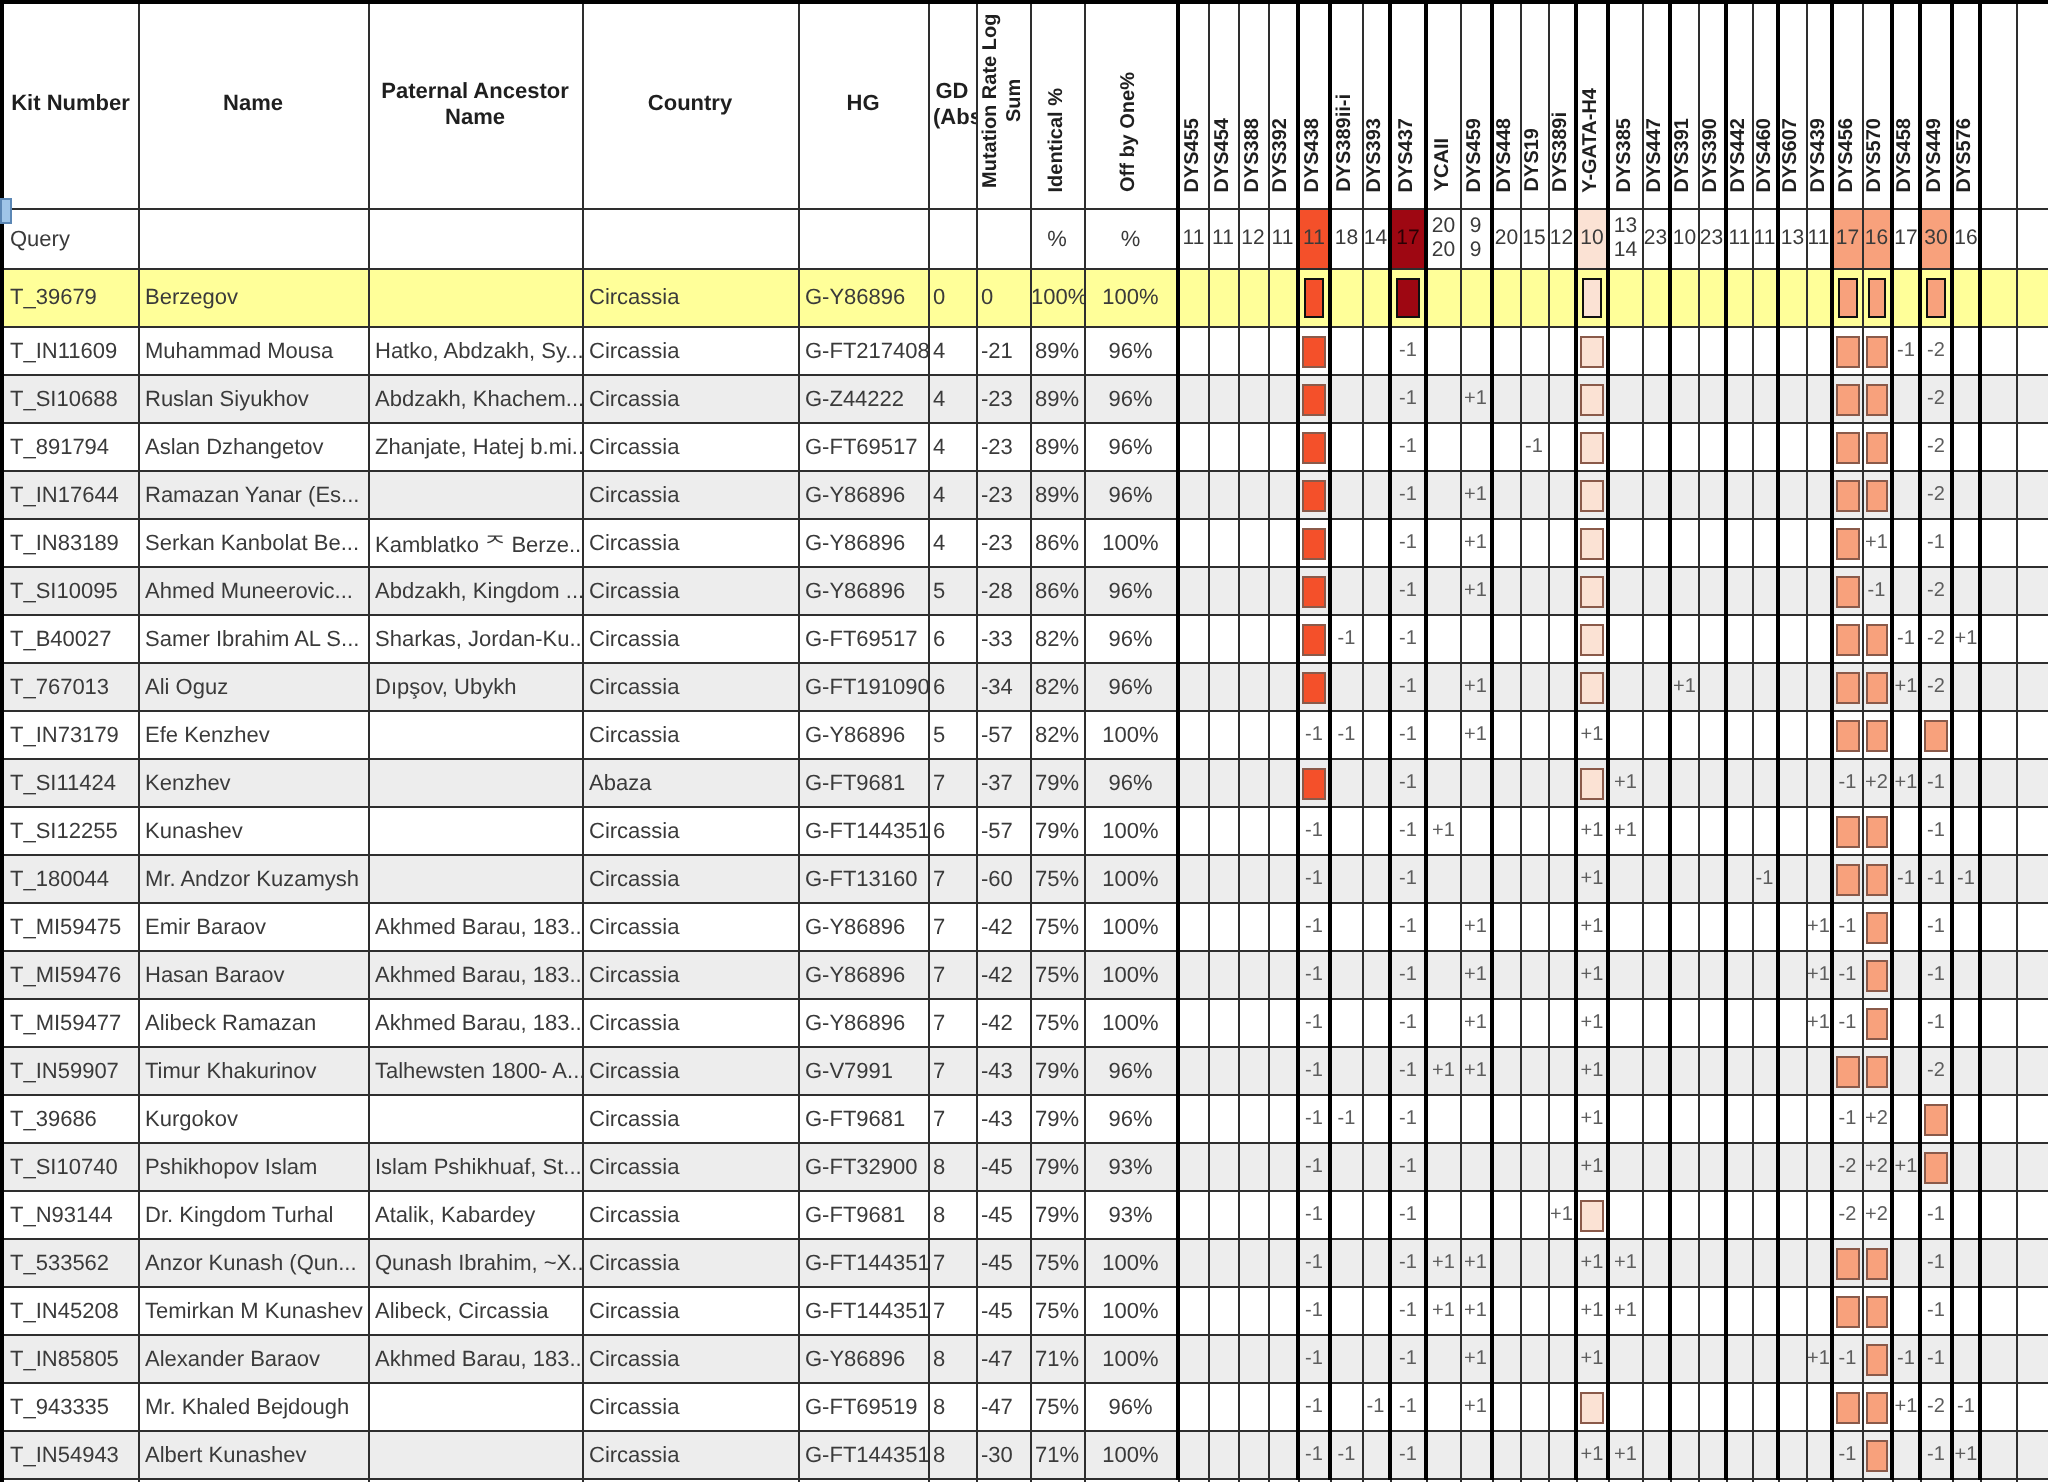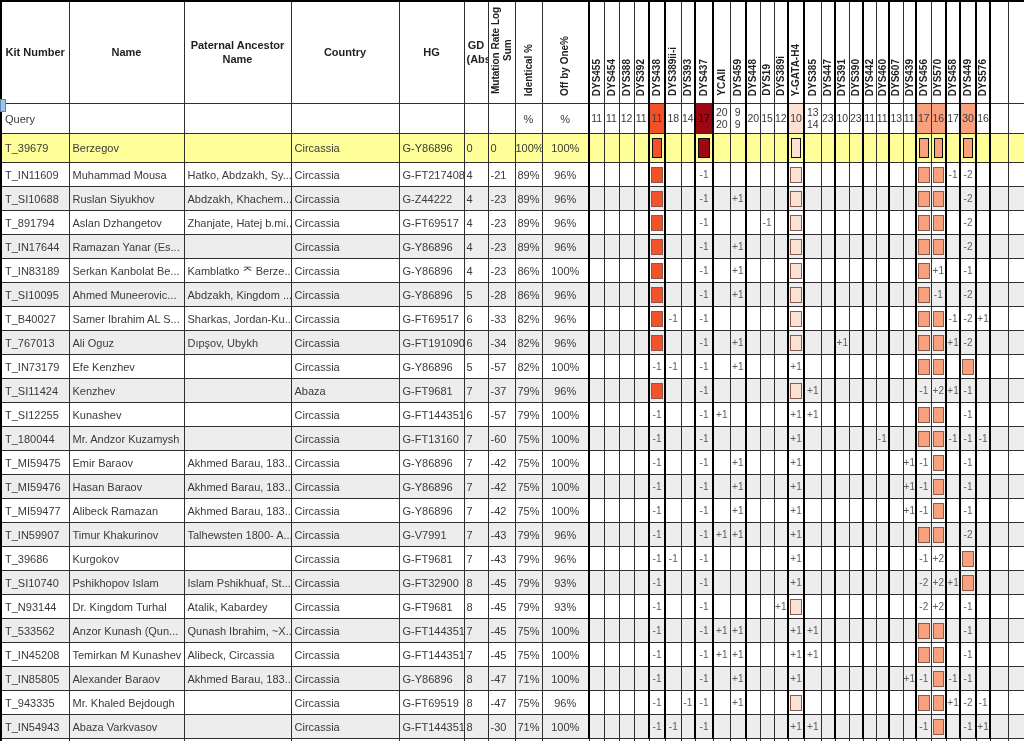--- a/index.html
+++ b/index.html
@@ -1259,21 +1259,21 @@
             <div class="hblk" style="background: rgb(248, 161, 124);"></div>
           </td>
           <td class="thickL m">+1</td>
           <td class="thickL m">-2</td>
           <td class="thickL m">-1</td>
           <td class="thickL"></td>
           <td></td>
         </tr>
         <tr class="drow alt">
           <td class="l">T_IN54943</td>
-          <td class="l">Abaza Varkvasov</td>
+          <td class="l">Albert Kunashev</td>
           <td class="l"></td>
           <td class="l">Circassia</td>
           <td class="l">G-FT144351</td>
           <td class="num">8</td>
           <td class="num">-30</td>
           <td class="pct">71%</td>
           <td class="pct">100%</td>
           <td class="thickL m"></td>
           <td class="m"></td>
           <td class="m"></td>

